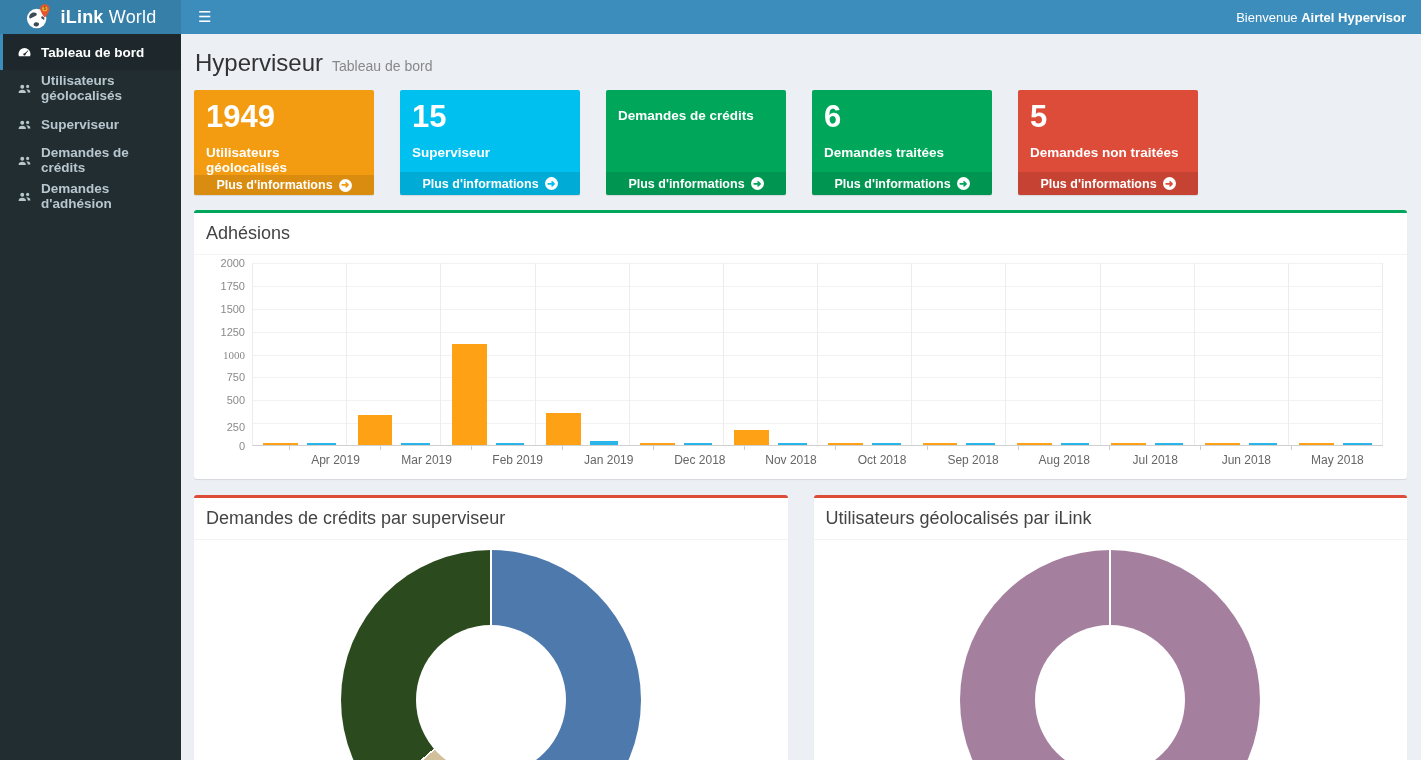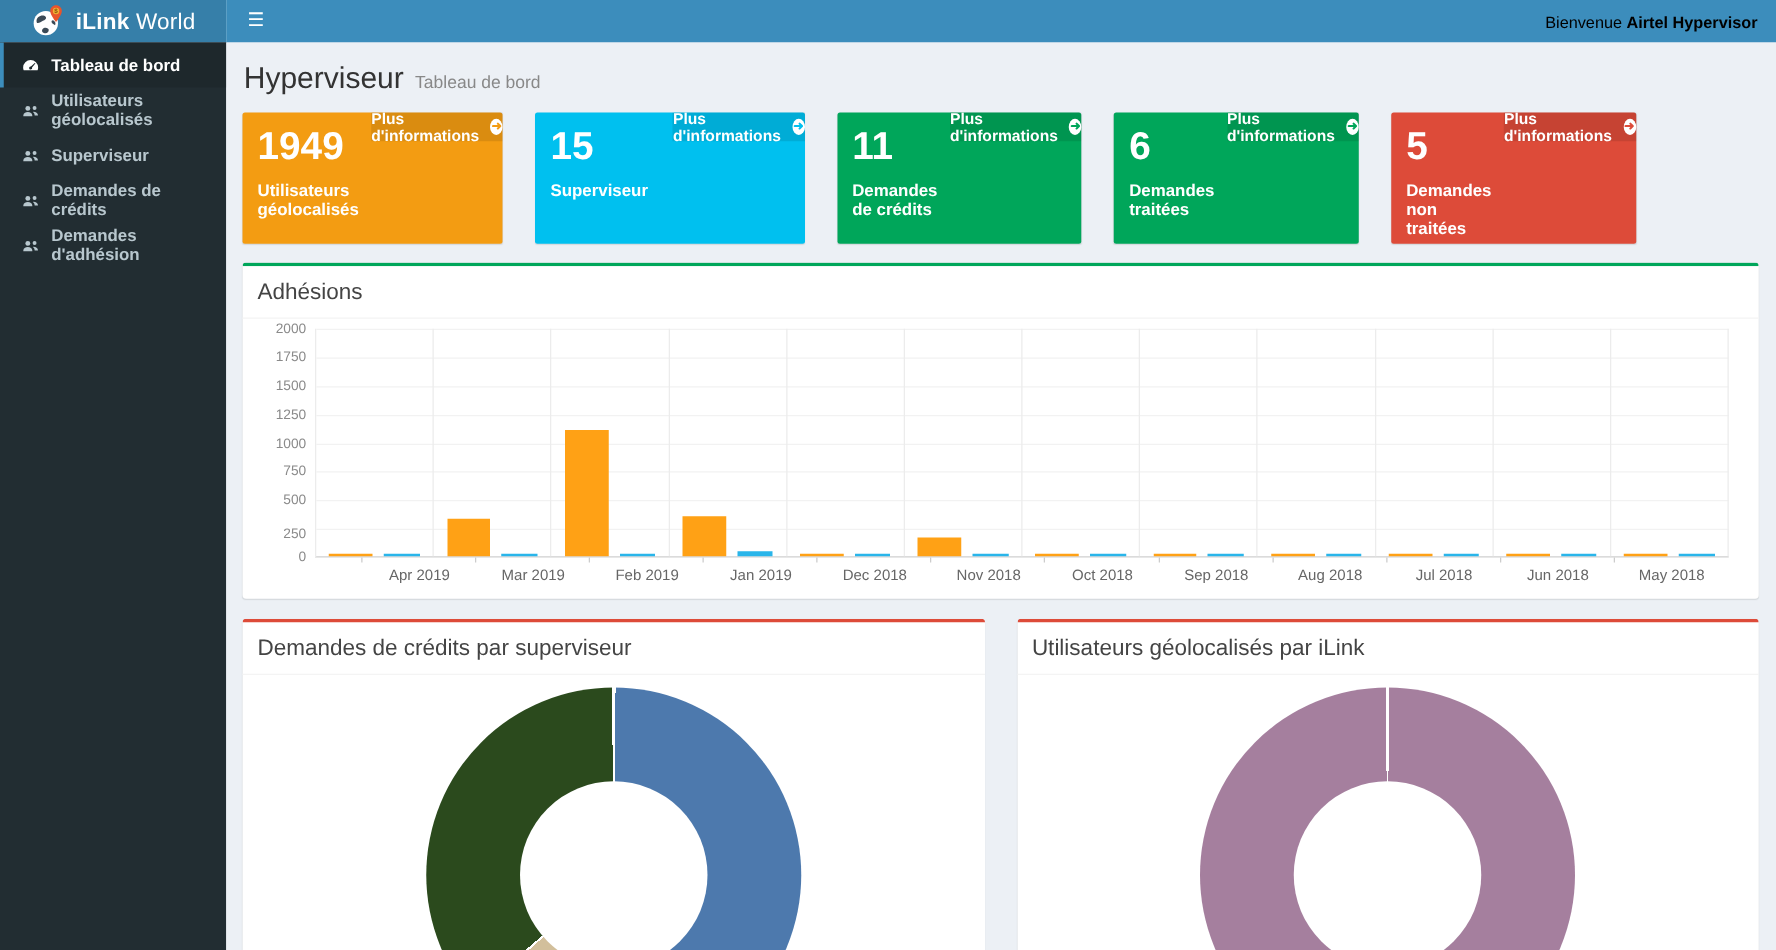--- a/index.html
+++ b/index.html
@@ -16,21 +16,21 @@
     display:flex; align-items:center; justify-content:center; gap:8px;
     flex:0 0 181px; cursor:pointer;
   }
   .logo-area .brand { font-size:18px; letter-spacing:.2px; }
   .logo-area .brand b { font-weight:700; }
   .navbar { flex:1; background:#3c8dbc; display:flex; align-items:center; }
   .hamburger {
     color:#fff; font-size:15px; padding:0 17px; height:34px; line-height:34px;
     cursor:pointer; user-select:none;
   }
-  .welcome { margin-left:auto; color:#000000; font-size:13px; padding:0 15px; cursor:pointer; }
+  .welcome { margin-left:auto; color:#ffffff; font-size:13px; padding:0 15px; cursor:pointer; }
   .welcome b { font-weight:700; }
   
   .sidebar {
     position:absolute; top:34px; left:0; width:181px; height:726px;
     background:#222d32;
   }
   .side-item {
     display:flex; align-items:center; gap:9px; height:36px; padding:0 14px;
     color:#b8c7ce; font-size:13.5px; font-weight:600; cursor:pointer;
     border-left:3px solid transparent;
@@ -43,21 +43,21 @@
     position:absolute; top:34px; left:181px; width:1240px; height:726px;
     background:#ecf0f5; padding:9px 14px 0 13px;
   }
   .page-head { display:flex; align-items:baseline; gap:9px; margin:6px 0 13px 1px; }
   .page-title { font-size:24px; font-weight:400; color:#333; }
   .page-subtitle { font-size:14px; color:#888; }
   
   .cards-row { display:flex; gap:26px; }
   .small-box {
     flex:0 0 180px; height:105px; border-radius:2px; color:#fff;
-    display:flex; flex-direction:row; position:relative;
+    display:flex; flex-direction:column; position:relative;
     box-shadow:0 1px 1px rgba(0,0,0,.1);
   }
   .small-box .inner { padding:8px 10px 0 12px; flex:1; }
   .small-box .num { font-size:31px; font-weight:700; line-height:1.2; }
   .small-box .lbl { font-size:13.5px; font-weight:600; margin-top:10px; }
   .small-box .foot {
     height:23px; background:rgba(0,0,0,0.1); color:#fff;
     display:flex; align-items:center; justify-content:center; gap:6px;
     font-size:12.5px; font-weight:600; cursor:pointer;
   }
@@ -215,21 +215,20 @@
           <div class="num">15</div>
           <div class="lbl">Superviseur</div>
         </div>
         <div class="foot">
           <span>Plus d'informations</span>
           <span class="circle-arrow" style="color:#00c0ef">➜</span>
         </div>
       </div>
       <div class="small-box" style="background: rgb(0, 166, 90);">
         <div class="inner">
-          <div class="num">11</div>
           <div class="lbl">Demandes de crédits</div>
         </div>
         <div class="foot">
           <span>Plus d'informations</span>
           <span class="circle-arrow" style="color:#00a65a">➜</span>
         </div>
       </div>
       <div class="small-box" style="background: rgb(0, 166, 90);">
         <div class="inner">
           <div class="num">6</div>
@@ -256,21 +255,21 @@
     <div class="box-header">
       <span class="box-title">Adhésions</span>
     </div>
     <div class="box-body">
       <div class="chart-wrap">
         <div class="y-axis" id="yAxis">
             <div class="ytick" style="top: -5px;">2000</div>
             <div class="ytick" style="top: 17.875px;">1750</div>
             <div class="ytick" style="top: 40.75px; text-align: center;">1500</div>
             <div class="ytick" style="top: 63.625px;">1250</div>
-            <div class="ytick" style="top: 86.5px;">1000</div>
+            <div class="ytick" style="top: 86.5px; font-family: Liberation Serif, serif;">1000</div>
             <div class="ytick" style="top: 109.375px;">750</div>
             <div class="ytick" style="top: 132.25px;">500</div>
             <div class="ytick" style="top: 159px;">250</div>
             <div class="ytick" style="top: 178px;">0</div>
           </div>
         <div class="plot-col">
           <div class="plot" id="plot">
               <div class="hgrid" style="top: 0px;"></div>
               <div class="hgrid" style="top: 22.875px;"></div>
               <div class="hgrid" style="top: 45.75px;"></div>

